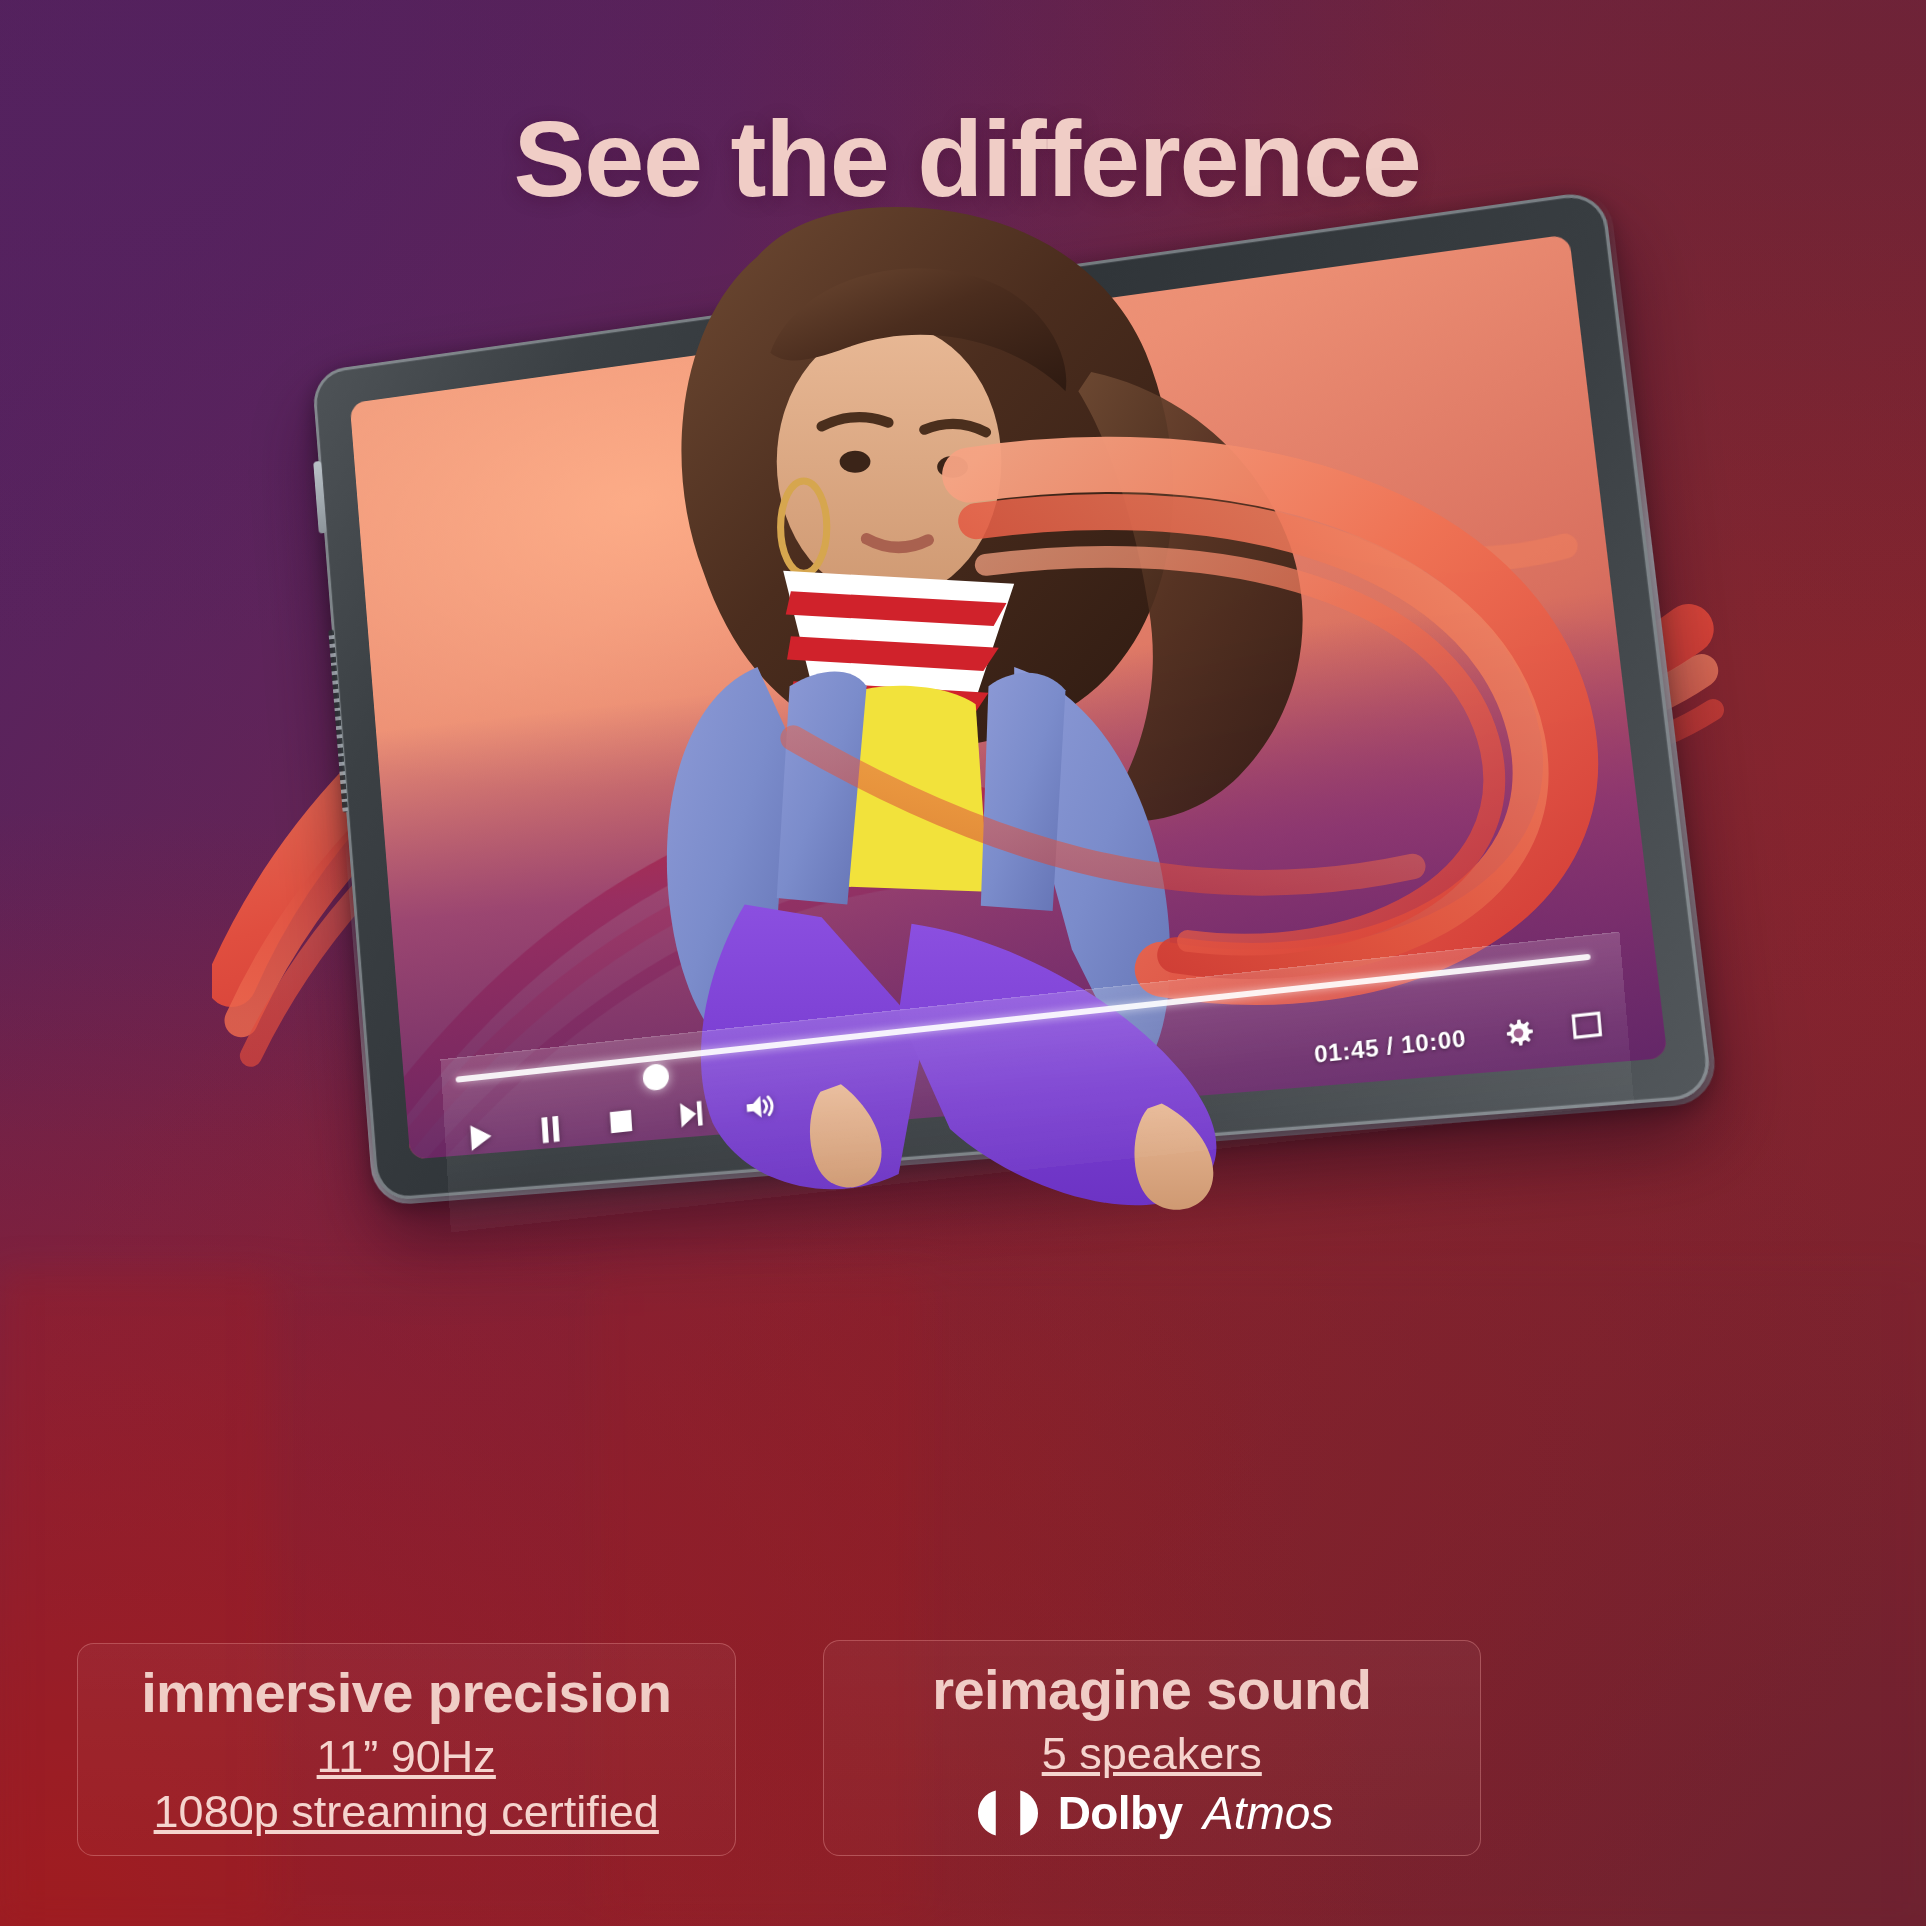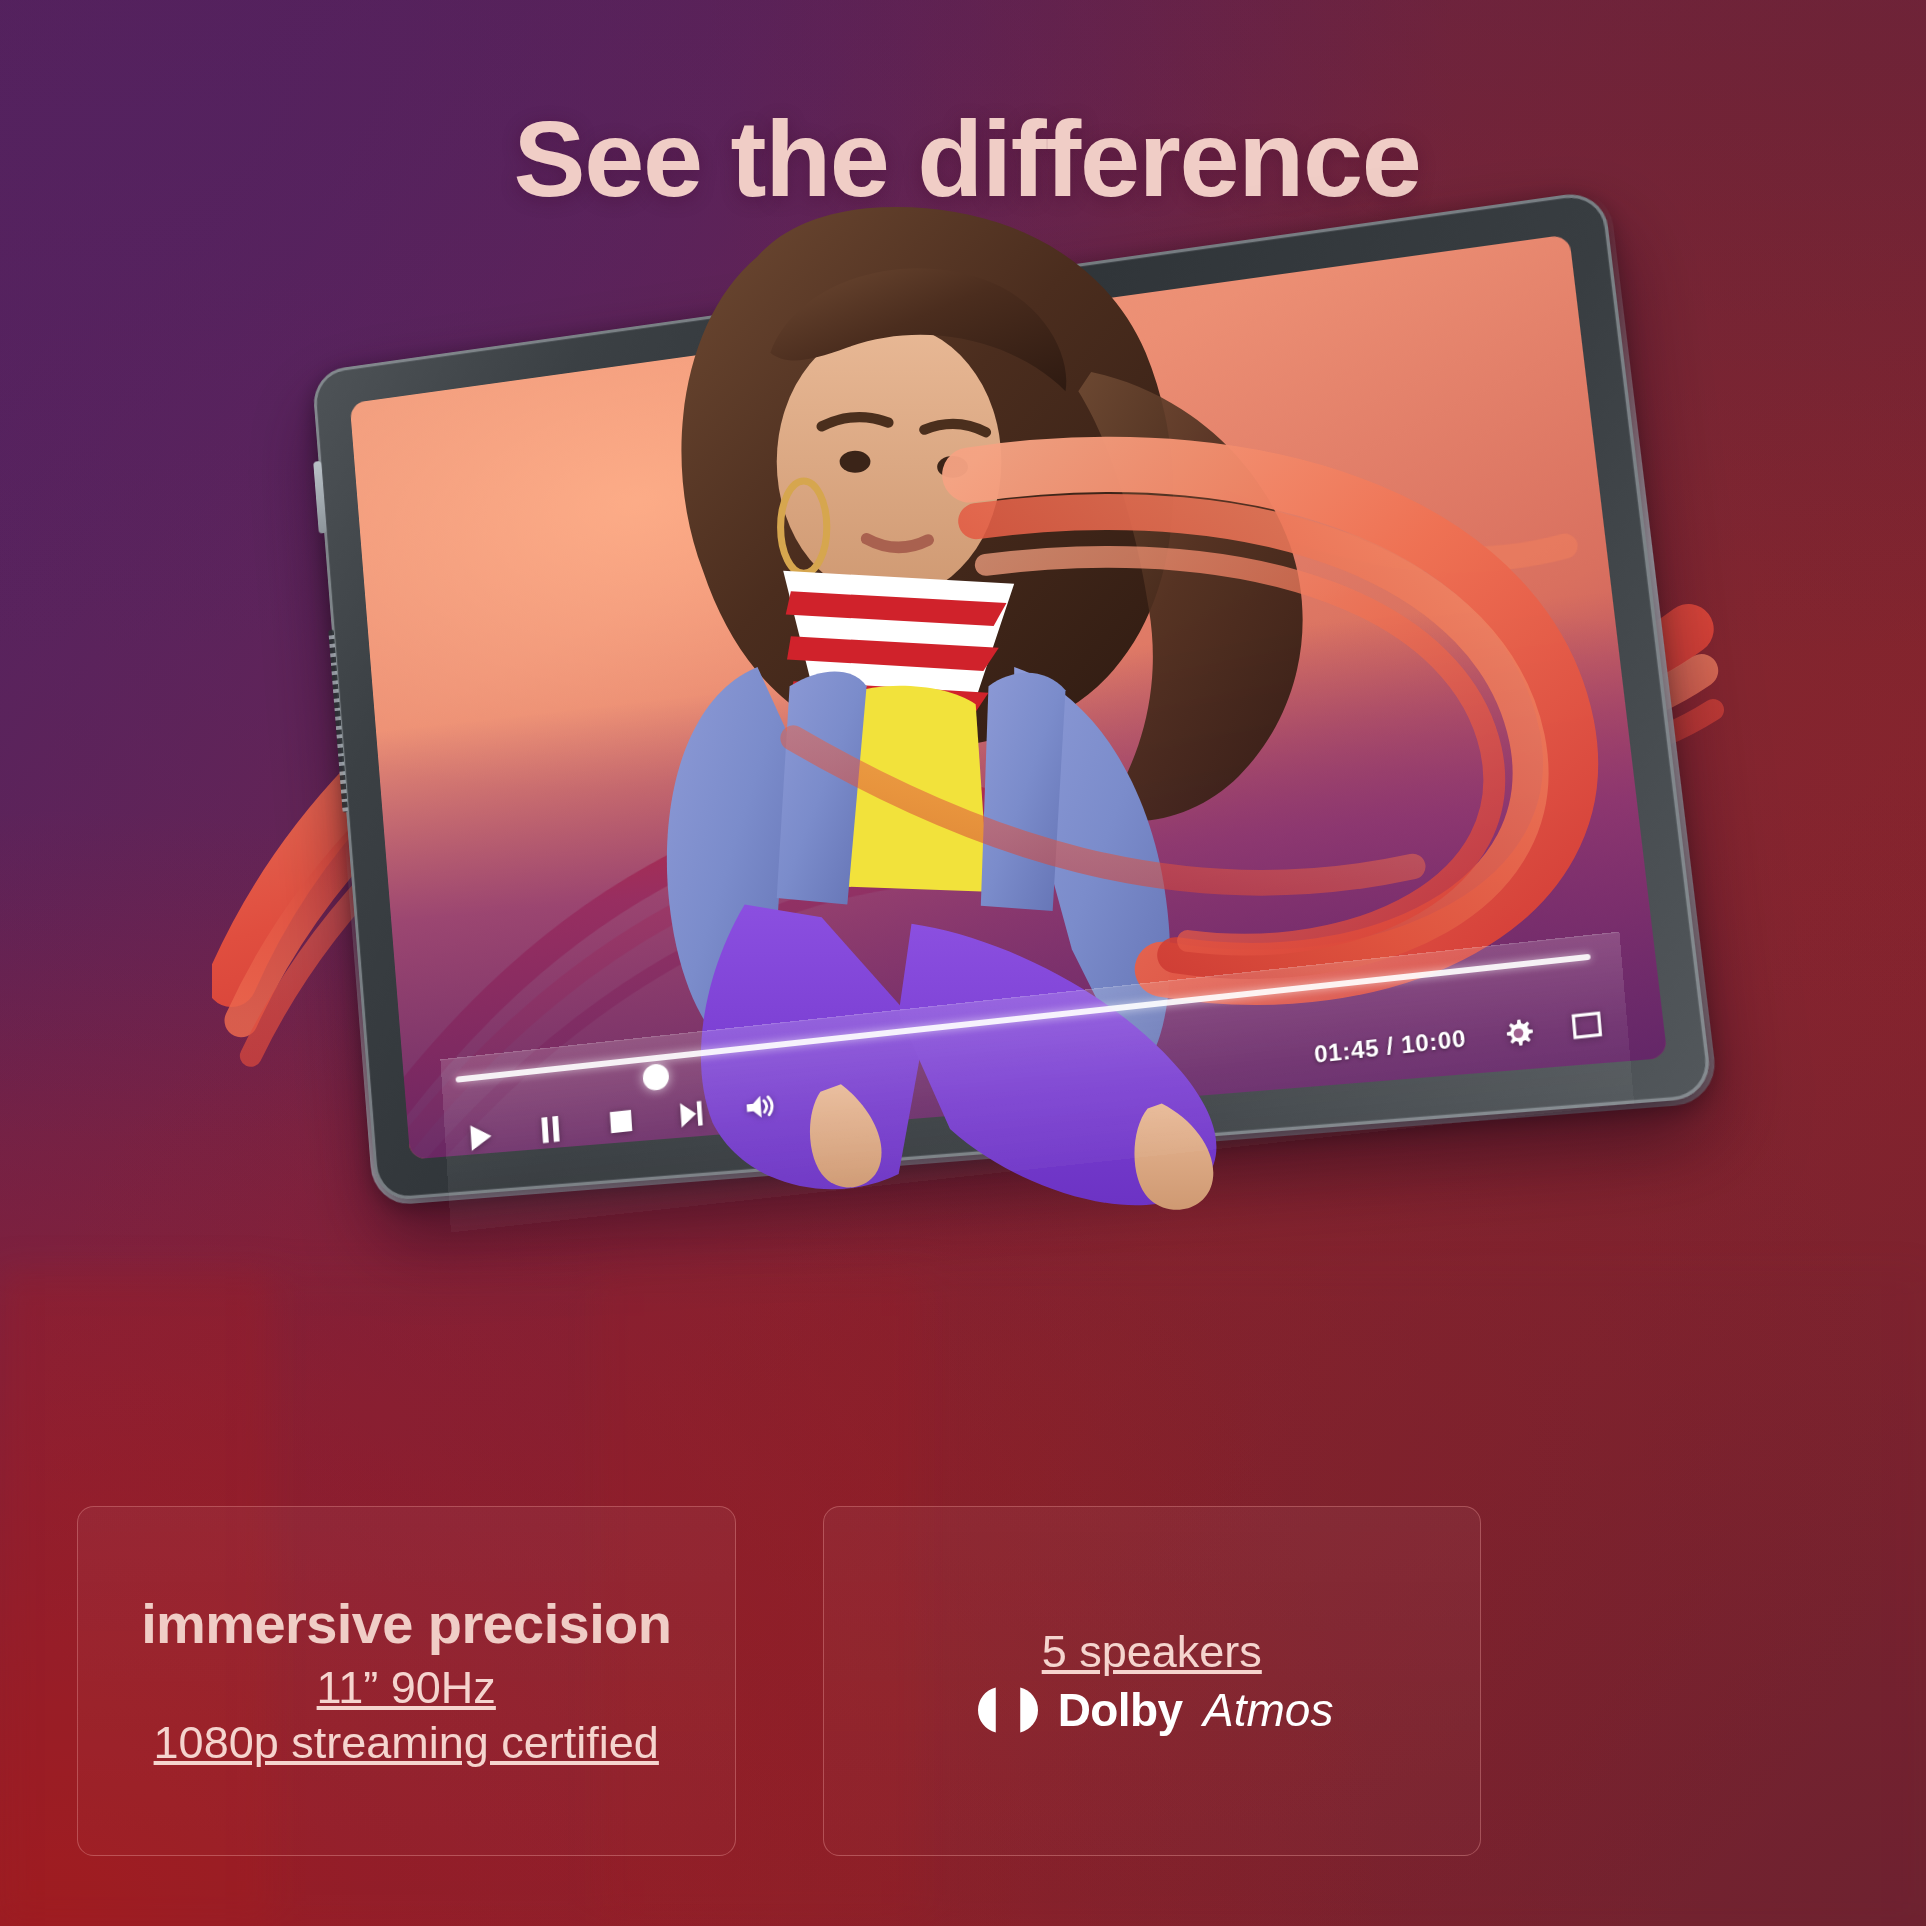--- a/index.html
+++ b/index.html
@@ -144,21 +144,21 @@
   }
   #time-text {
     color:#fff; font-size:24.4px; font-weight:600; letter-spacing:0.6px;
     text-shadow:0 1.3px 3.9px rgba(0,0,0,.45);
     white-space:nowrap;
   }
 
   
   #cards {
     position:absolute; left:77px; top:1506px; width:1404px; height:350px;
-    display:flex; gap:87px;
+    display:flex; gap:87px;align-items:flex-end;
   }
   .card {
     flex:1 1 0; border-radius:16.7px;
     border:1.3px solid rgba(232,150,150,.40);
     background:linear-gradient(180deg, rgba(255,255,255,.045), rgba(255,255,255,.015));
     display:flex; flex-direction:column; align-items:center; justify-content:center;
     padding:15.4px 19px;
   }
   .card-title {
     font-size:56px; font-weight:700; color:#f0cdc6;
@@ -379,20 +379,21 @@
 
 <div id="cards">
 
   <div class="card">
     <div class="card-title">immersive precision</div>
     <div class="card-line">11” 90Hz</div>
     <div class="card-line">1080p streaming certified</div>
   </div>
 
   <div class="card">
+    <div class="card-title">reimagine sound</div>
     <div class="card-line">5 speakers</div>
     <div class="dolby-row">
       <span class="dolby-mark">
         <svg width="76" height="48" viewBox="0 0 118 74">
           <path d="M 40 2 A 36 36 0 0 0 40 72 Z" fill="#fff"></path>
           <path d="M 78 2 A 36 36 0 0 1 78 72 Z" fill="#fff"></path>
         </svg>
       </span>
       <span class="dolby-word">Dolby</span>
       <span class="atmos-word">Atmos</span>

